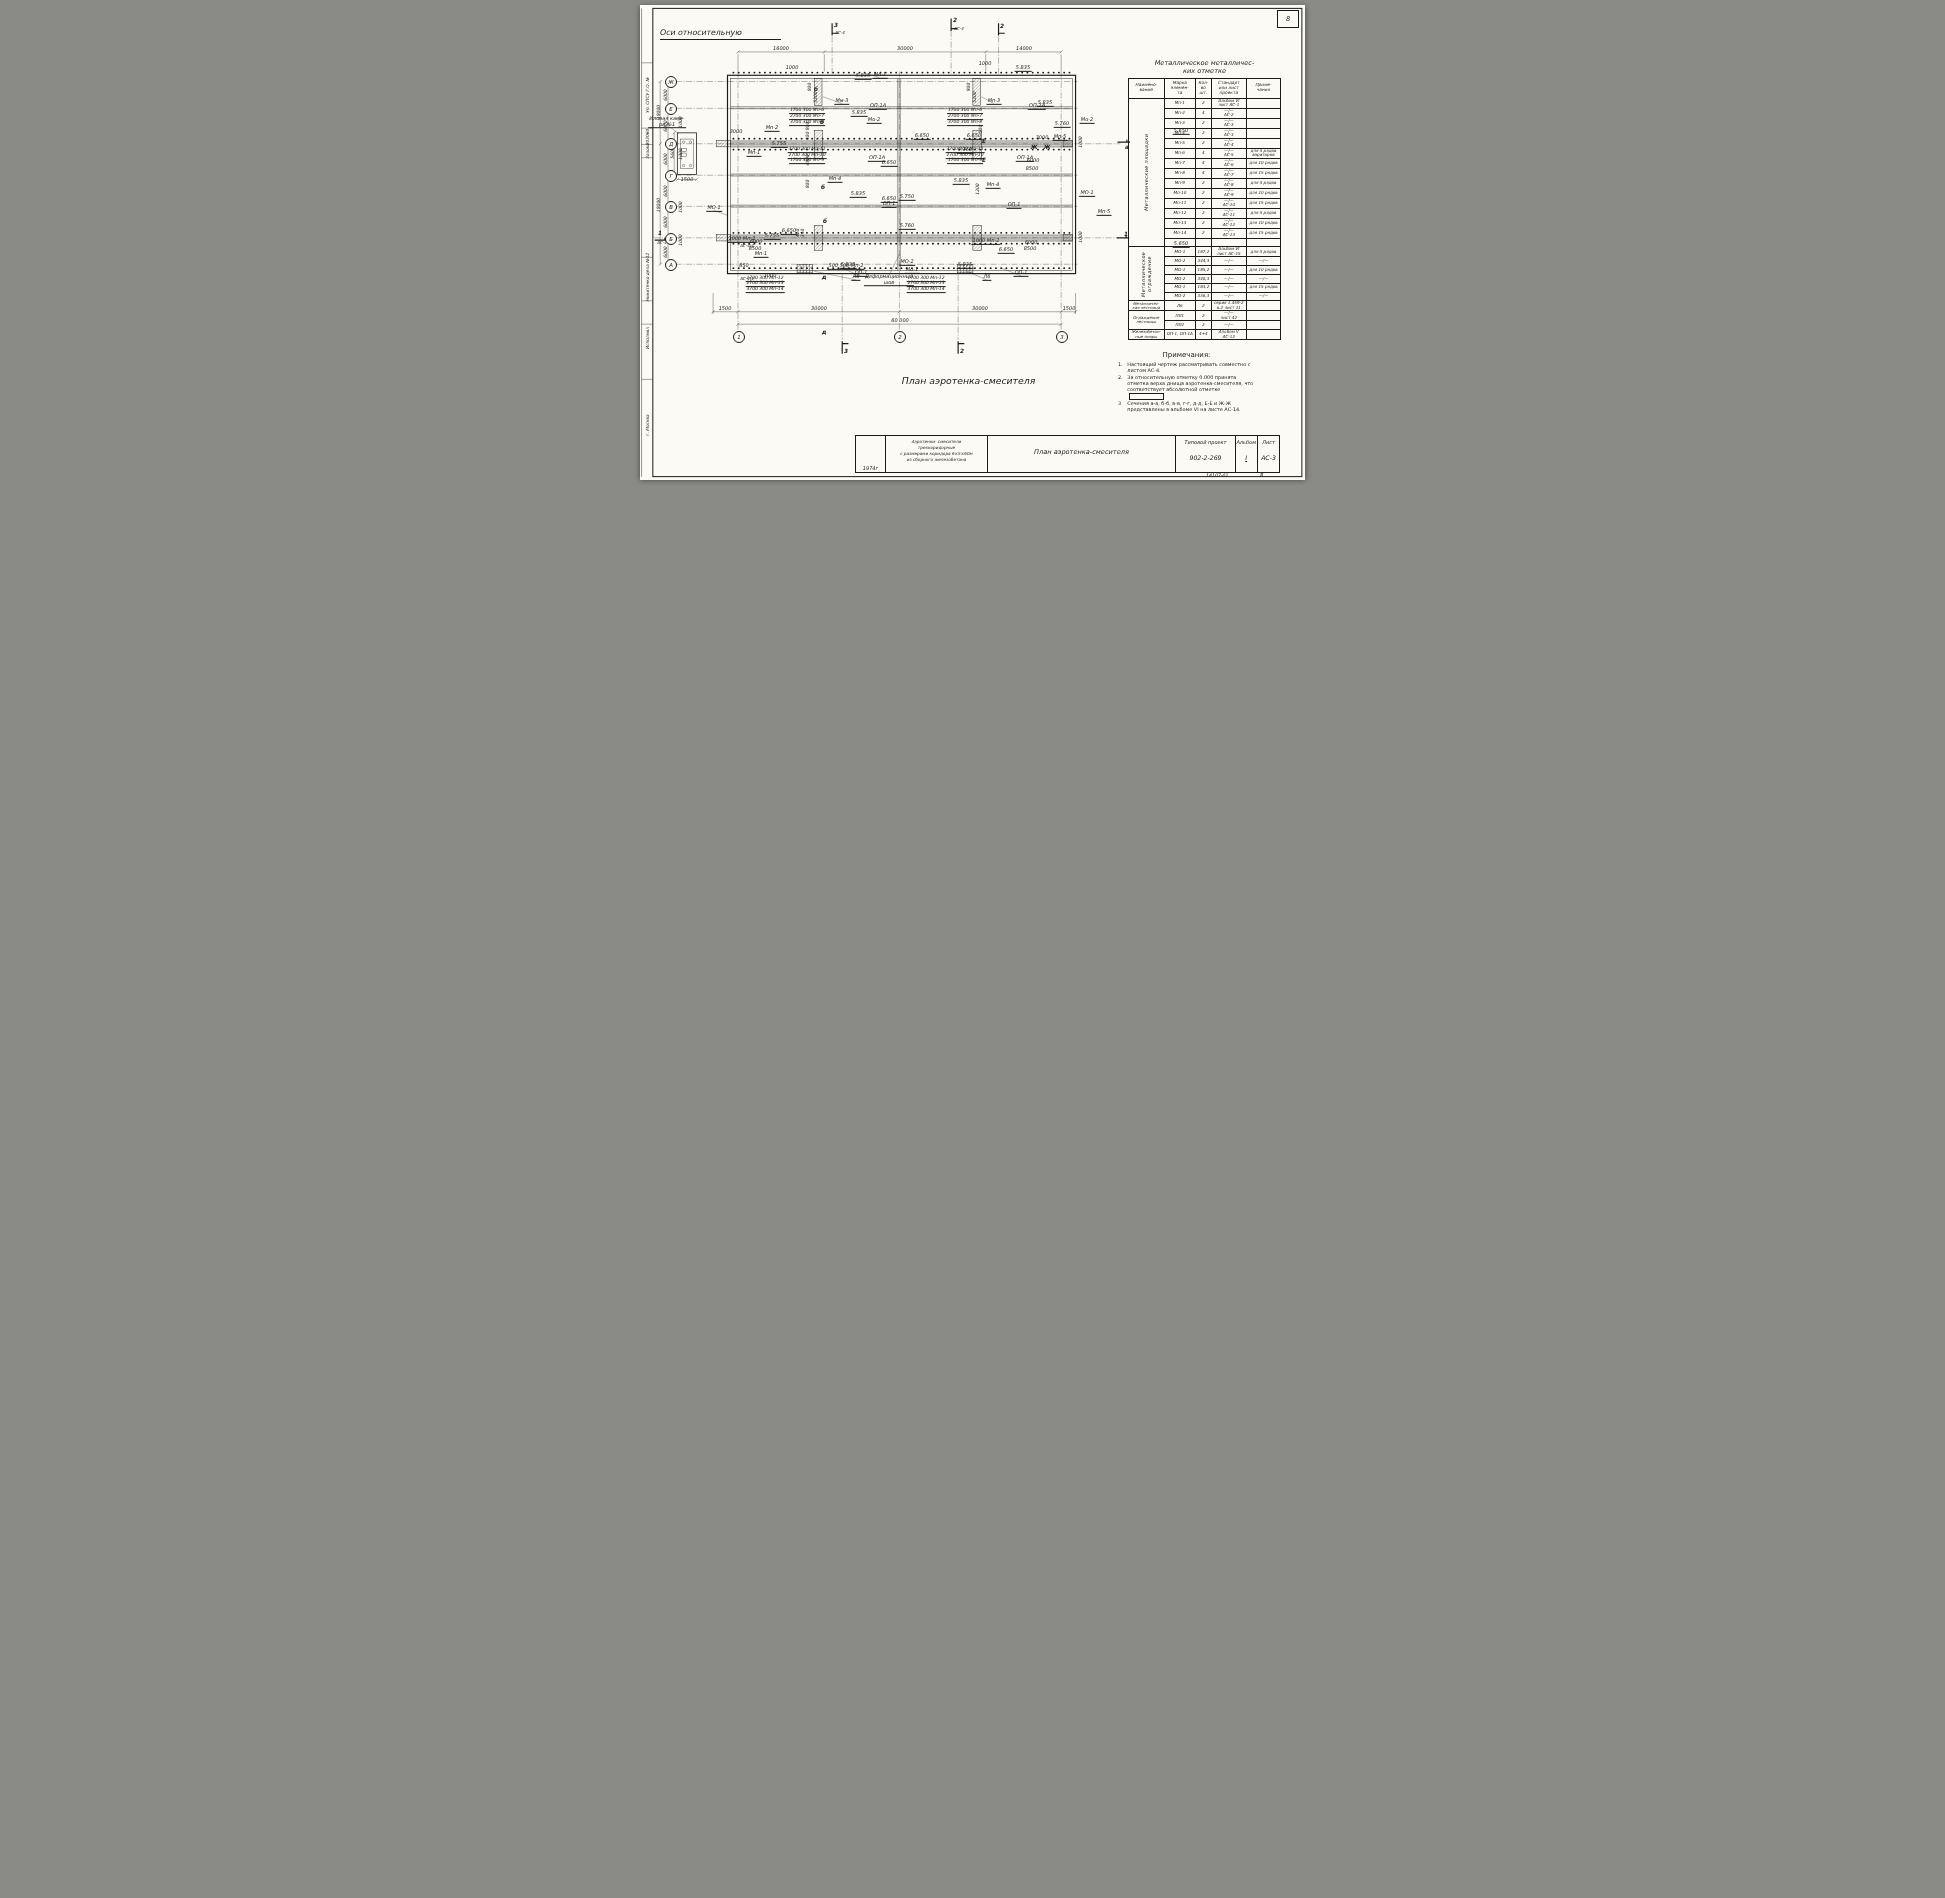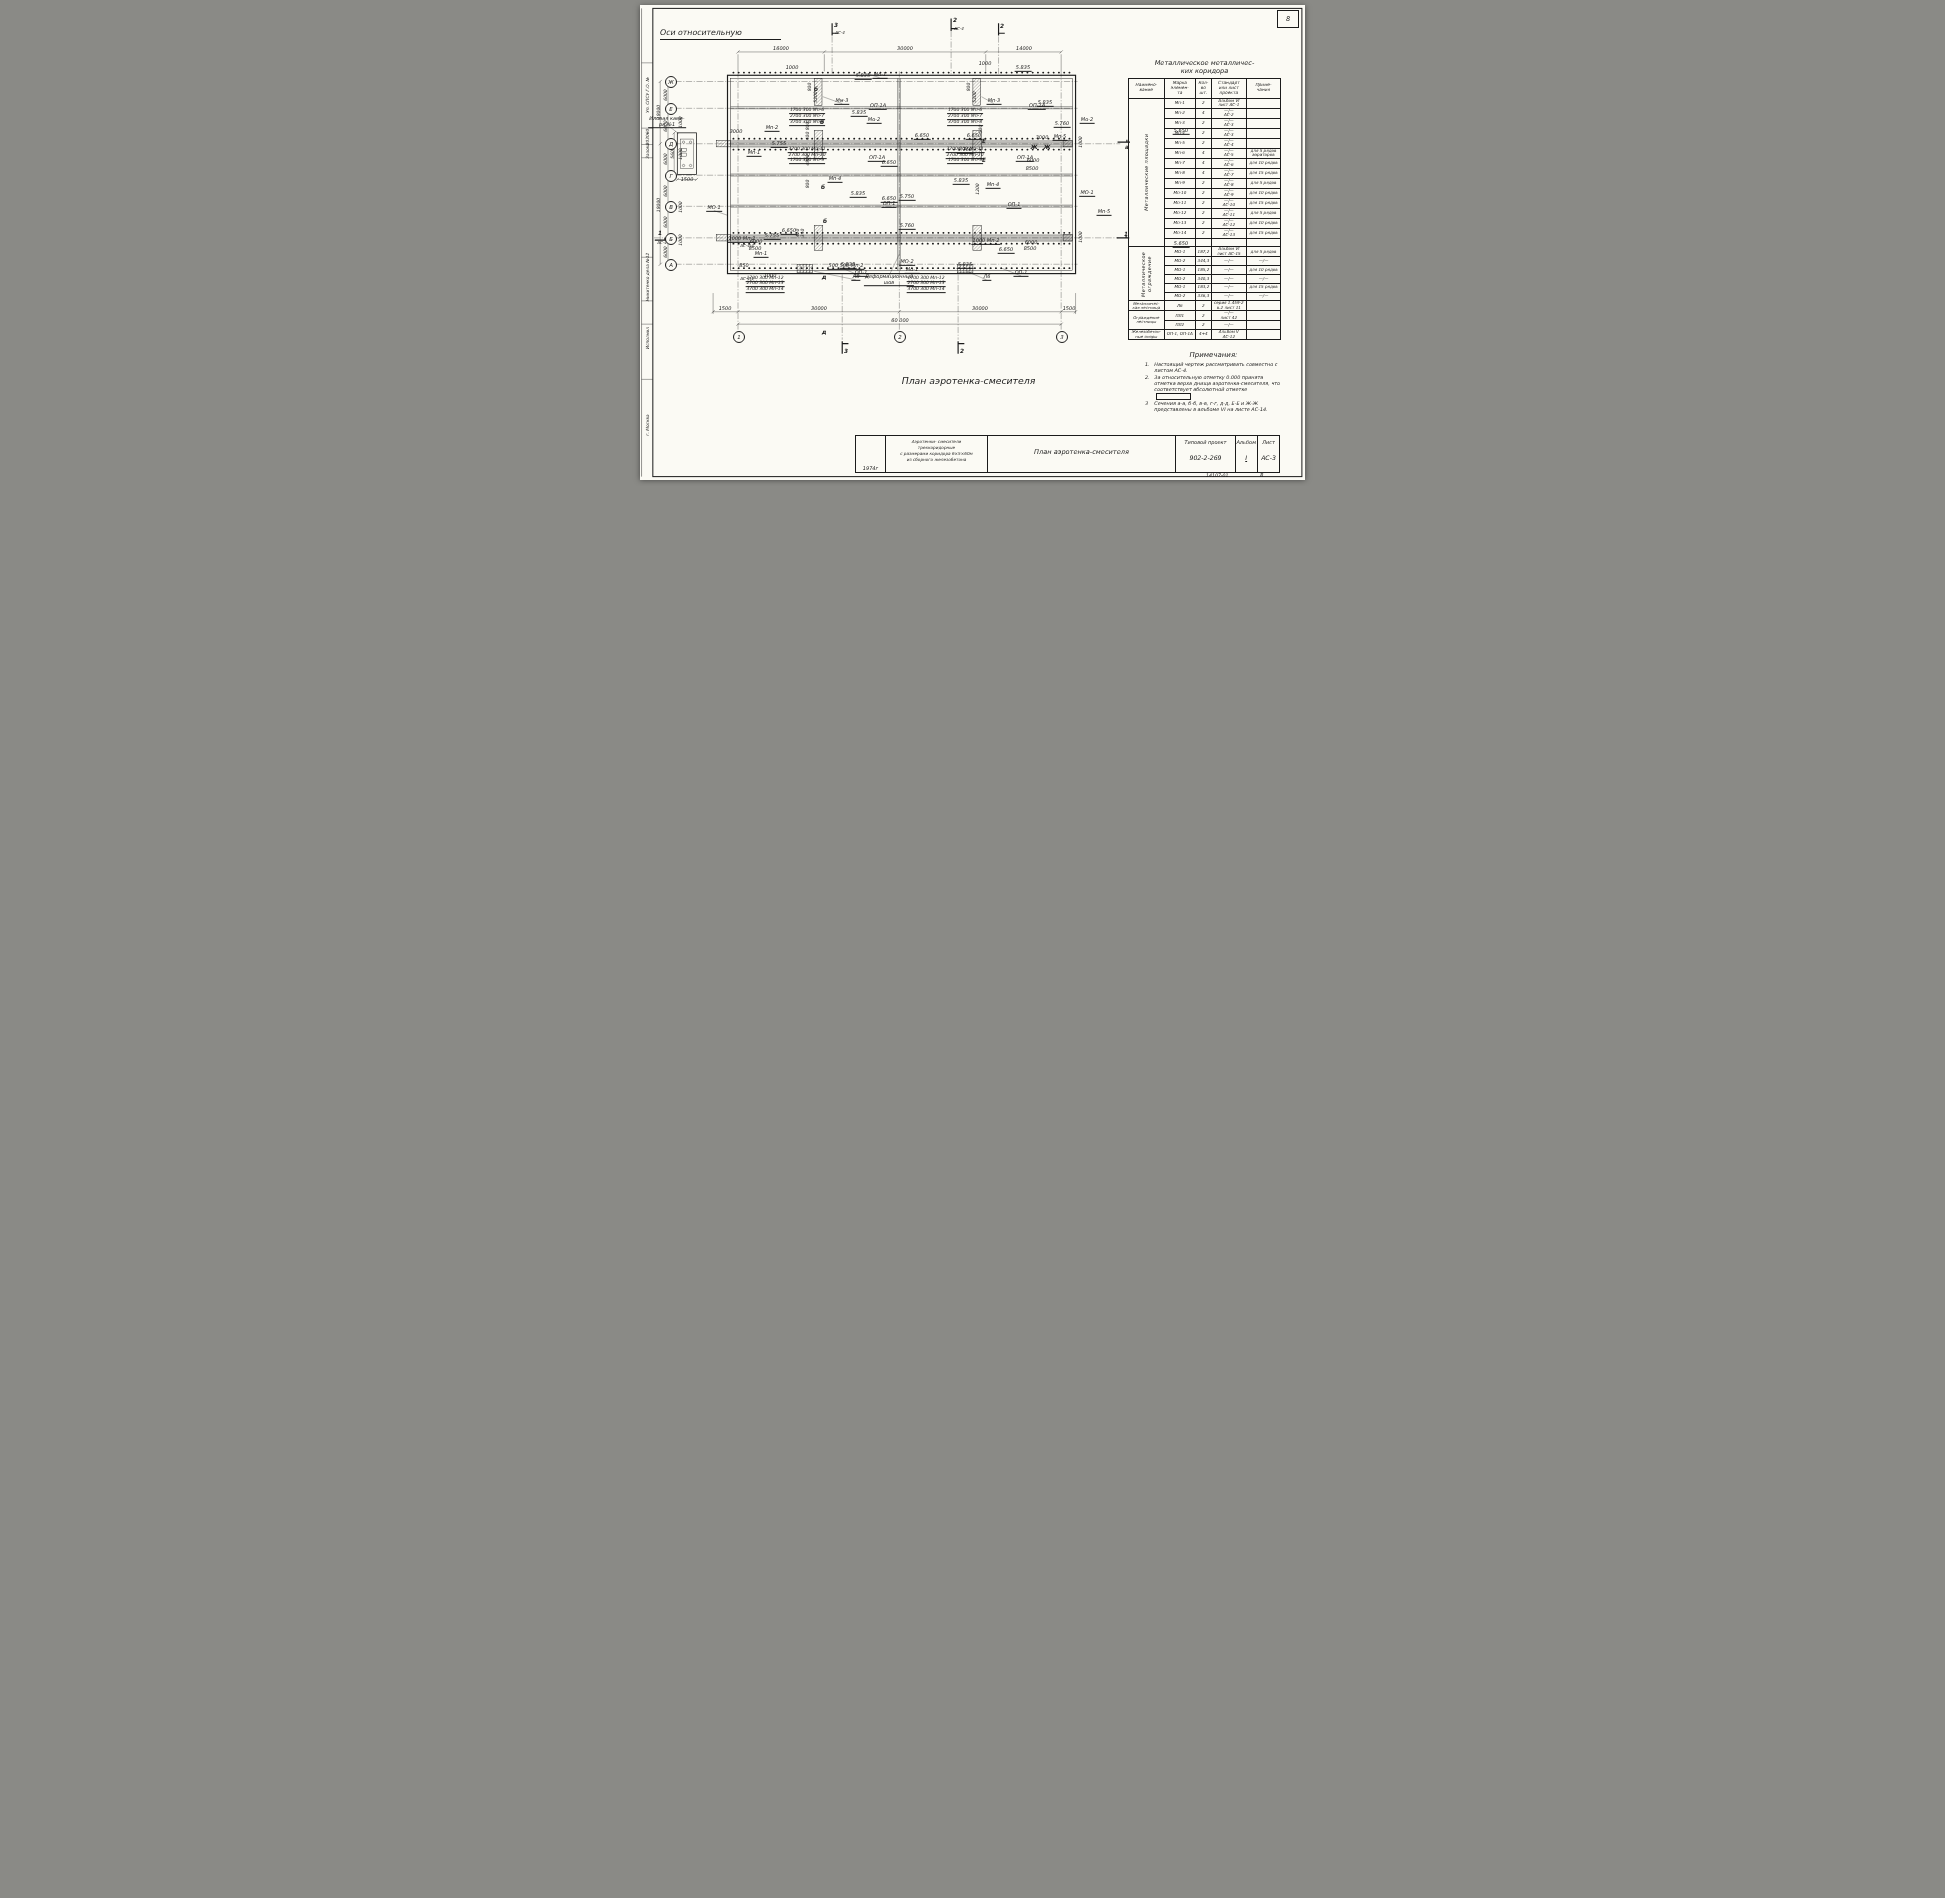--- a/index.html
+++ b/index.html
@@ -28,21 +28,21 @@
   .spec .t1,.spec .t2{text-align:center;font-size:6.6px;font-style:italic;line-height:1.15;}
   .spec table{border-collapse:collapse;margin-top:2.3px;width:153px;font-size:4.1px;font-style:italic;}
   .spec th,.spec td{border:0.6px solid #1b1b1b;padding:0 0.8px;text-align:center;vertical-align:middle;
                     white-space:pre-line;line-height:1.1;}
   .spec th{font-weight:normal;height:18.7px;font-size:4.3px;}
   .spec td{height:7.8px;}
   .spec td.grp{writing-mode:vertical-rl;transform:rotate(180deg);font-size:4.9px;letter-spacing:0.4px;
                white-space:normal;width:11.7px;}
   .spec td.grp-h{font-size:3.9px;width:33px;}
   
-  .notes{position:absolute;left:505px;top:346px;width:137px;font-style:italic;}
+  .notes{position:absolute;left:478px;top:346px;width:137px;}
   .notes .nt{font-size:7px;text-align:center;margin-bottom:1.6px;}
   .note{display:flex;font-size:4.9px;line-height:1.25;margin-bottom:0.8px;}
   .note .n{width:9.3px;flex:none;}
   .note .box{display:inline-block;width:33px;height:5px;border:0.5px solid #1b1b1b;
              vertical-align:middle;margin-left:1.6px;}
   
   .tb{position:absolute;left:215px;top:430px;width:423px;height:36px;border:0.9px solid #1b1b1b;
       font-style:italic;}
   .tb .cell{position:absolute;top:0;height:100%;border-left:0.7px solid #1b1b1b;box-sizing:border-box;}
   .tb .c0{left:0;width:29px;border-left:none;}
@@ -360,21 +360,21 @@
         <div class="axisc" style="left: 25px; top: 196px;">В</div>
         <div class="axisc" style="left: 25px; top: 228px;">Б</div>
         <div class="axisc" style="left: 25px; top: 254px;">А</div>
         <div class="axisc" style="left: 93px; top: 326px;">1</div>
         <div class="axisc" style="left: 254px; top: 326px;">2</div>
         <div class="axisc" style="left: 416px; top: 326px;">3</div>
       </div>
 
   <div class="spec">
     <div class="t1">Металлическое металличес-</div>
-    <div class="t2">ких коридора</div>
+    <div class="t2">ких отметке</div>
     <table>
       <thead>
             <tr id="spec-head">
               <th>Наимено-
 вание</th>
               <th>Марка
 элемен-
 та</th>
               <th>Кол-
 во

